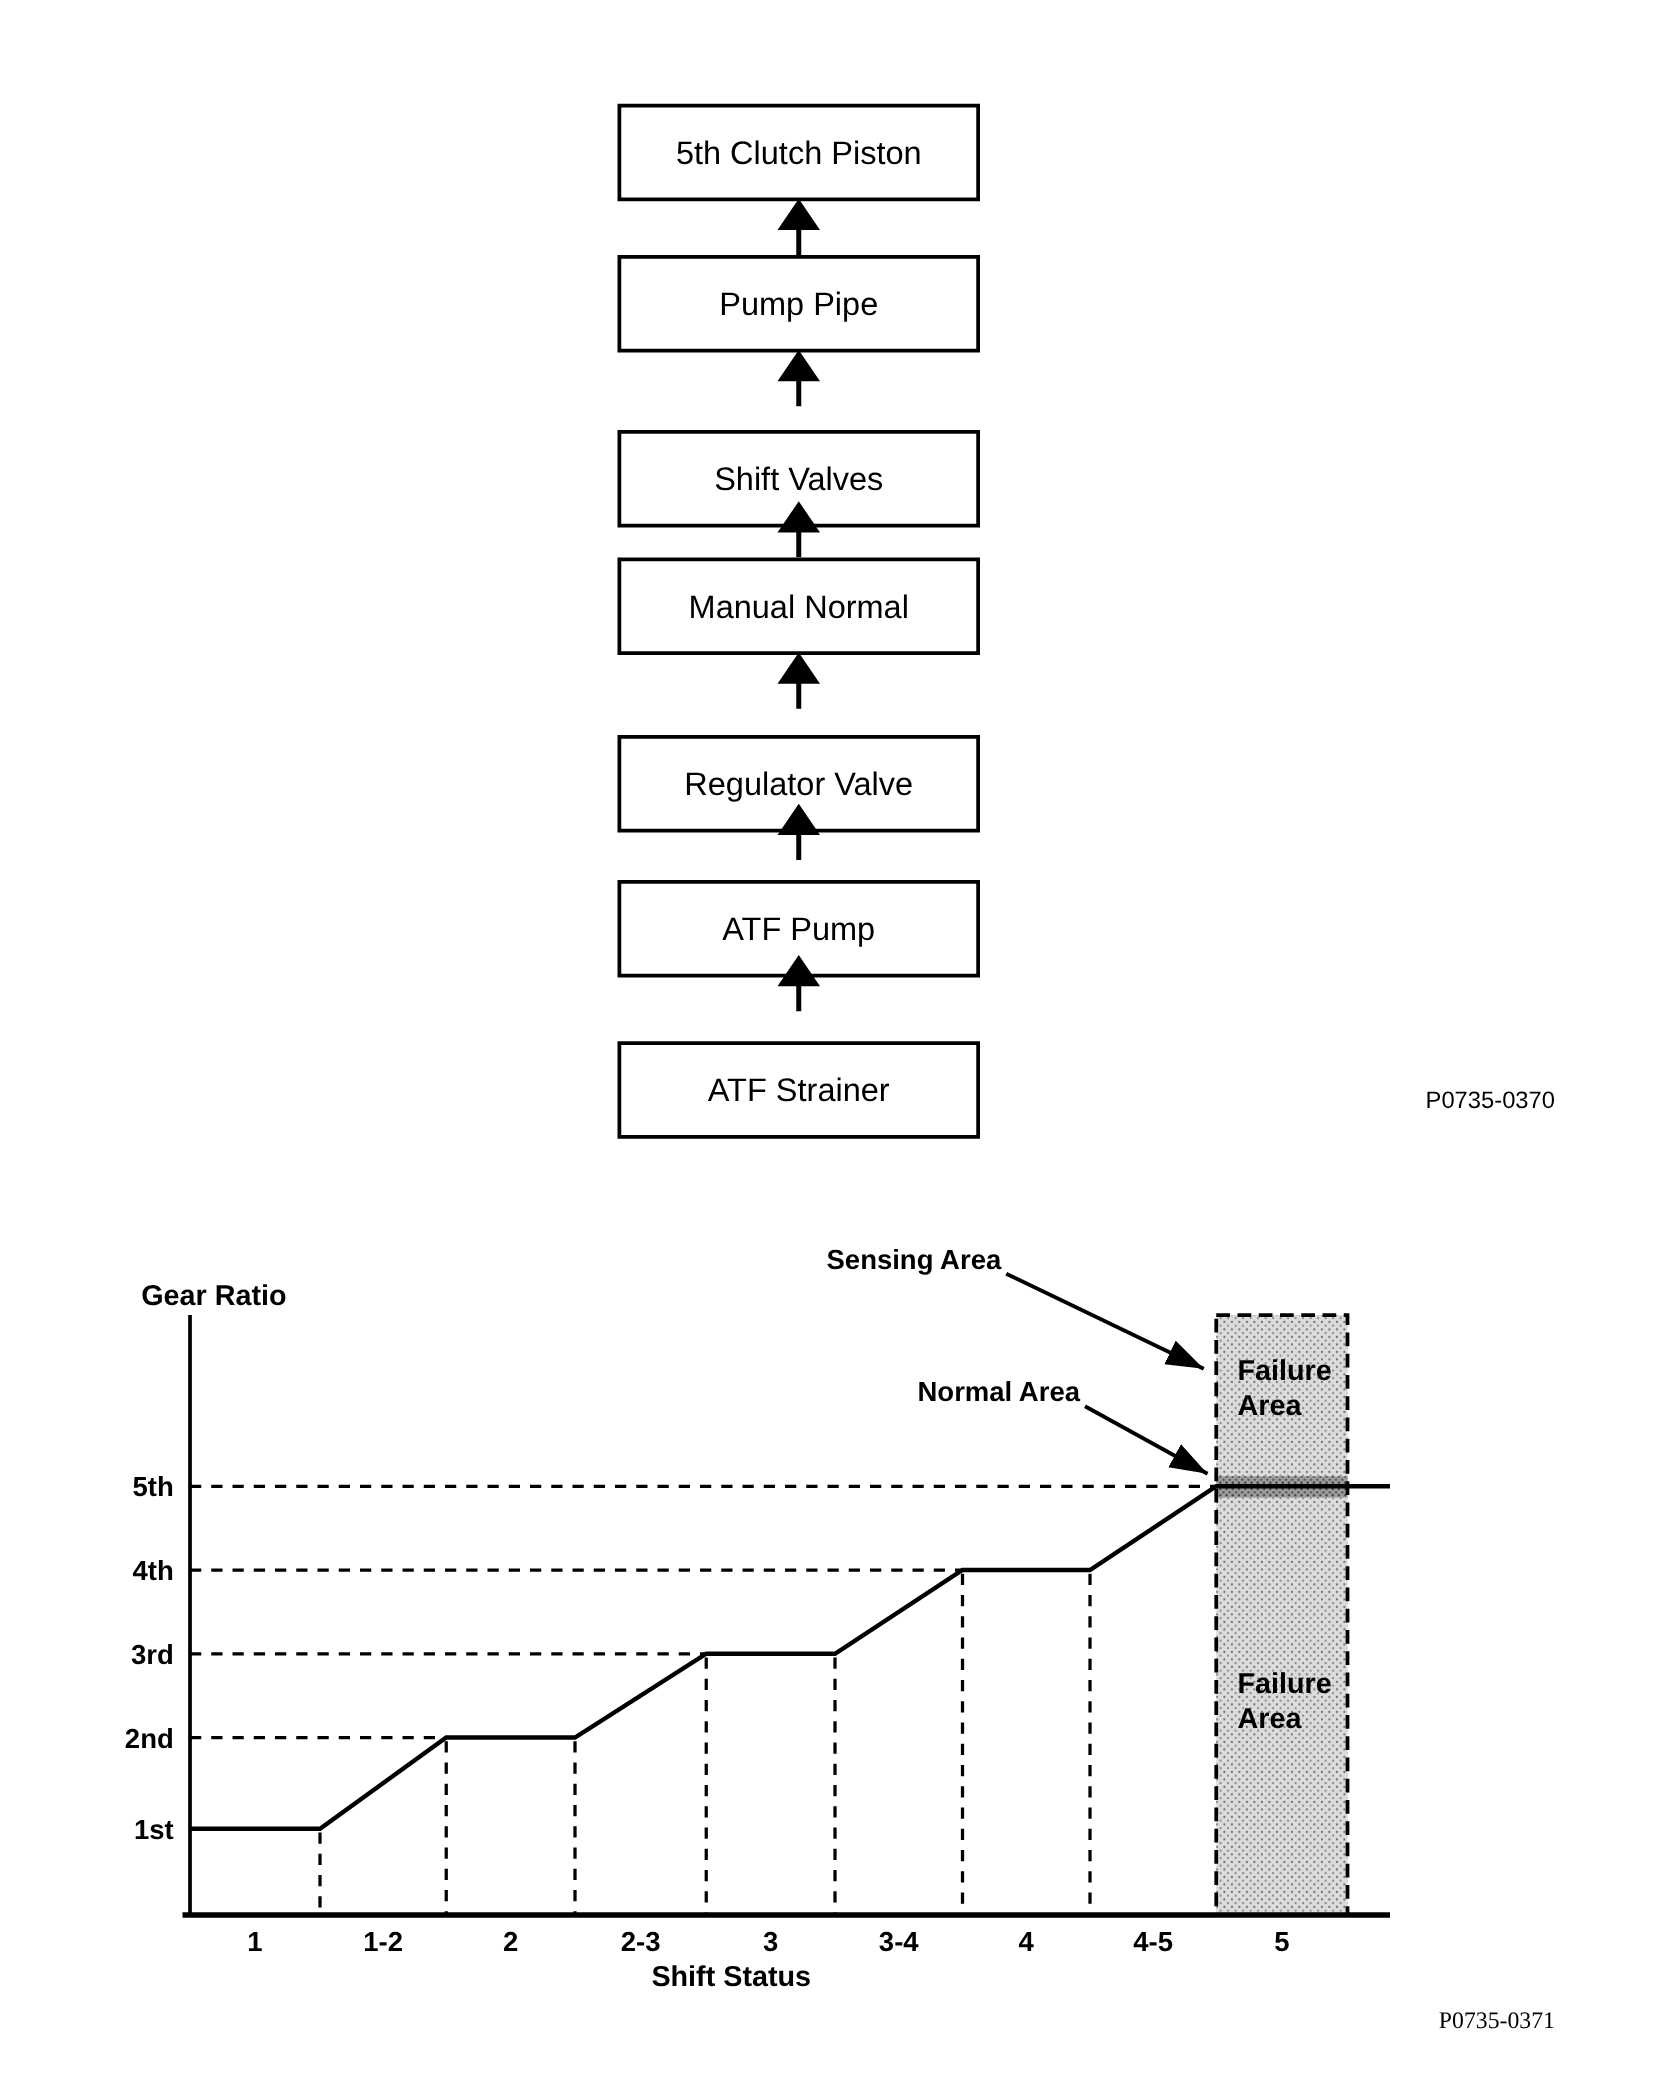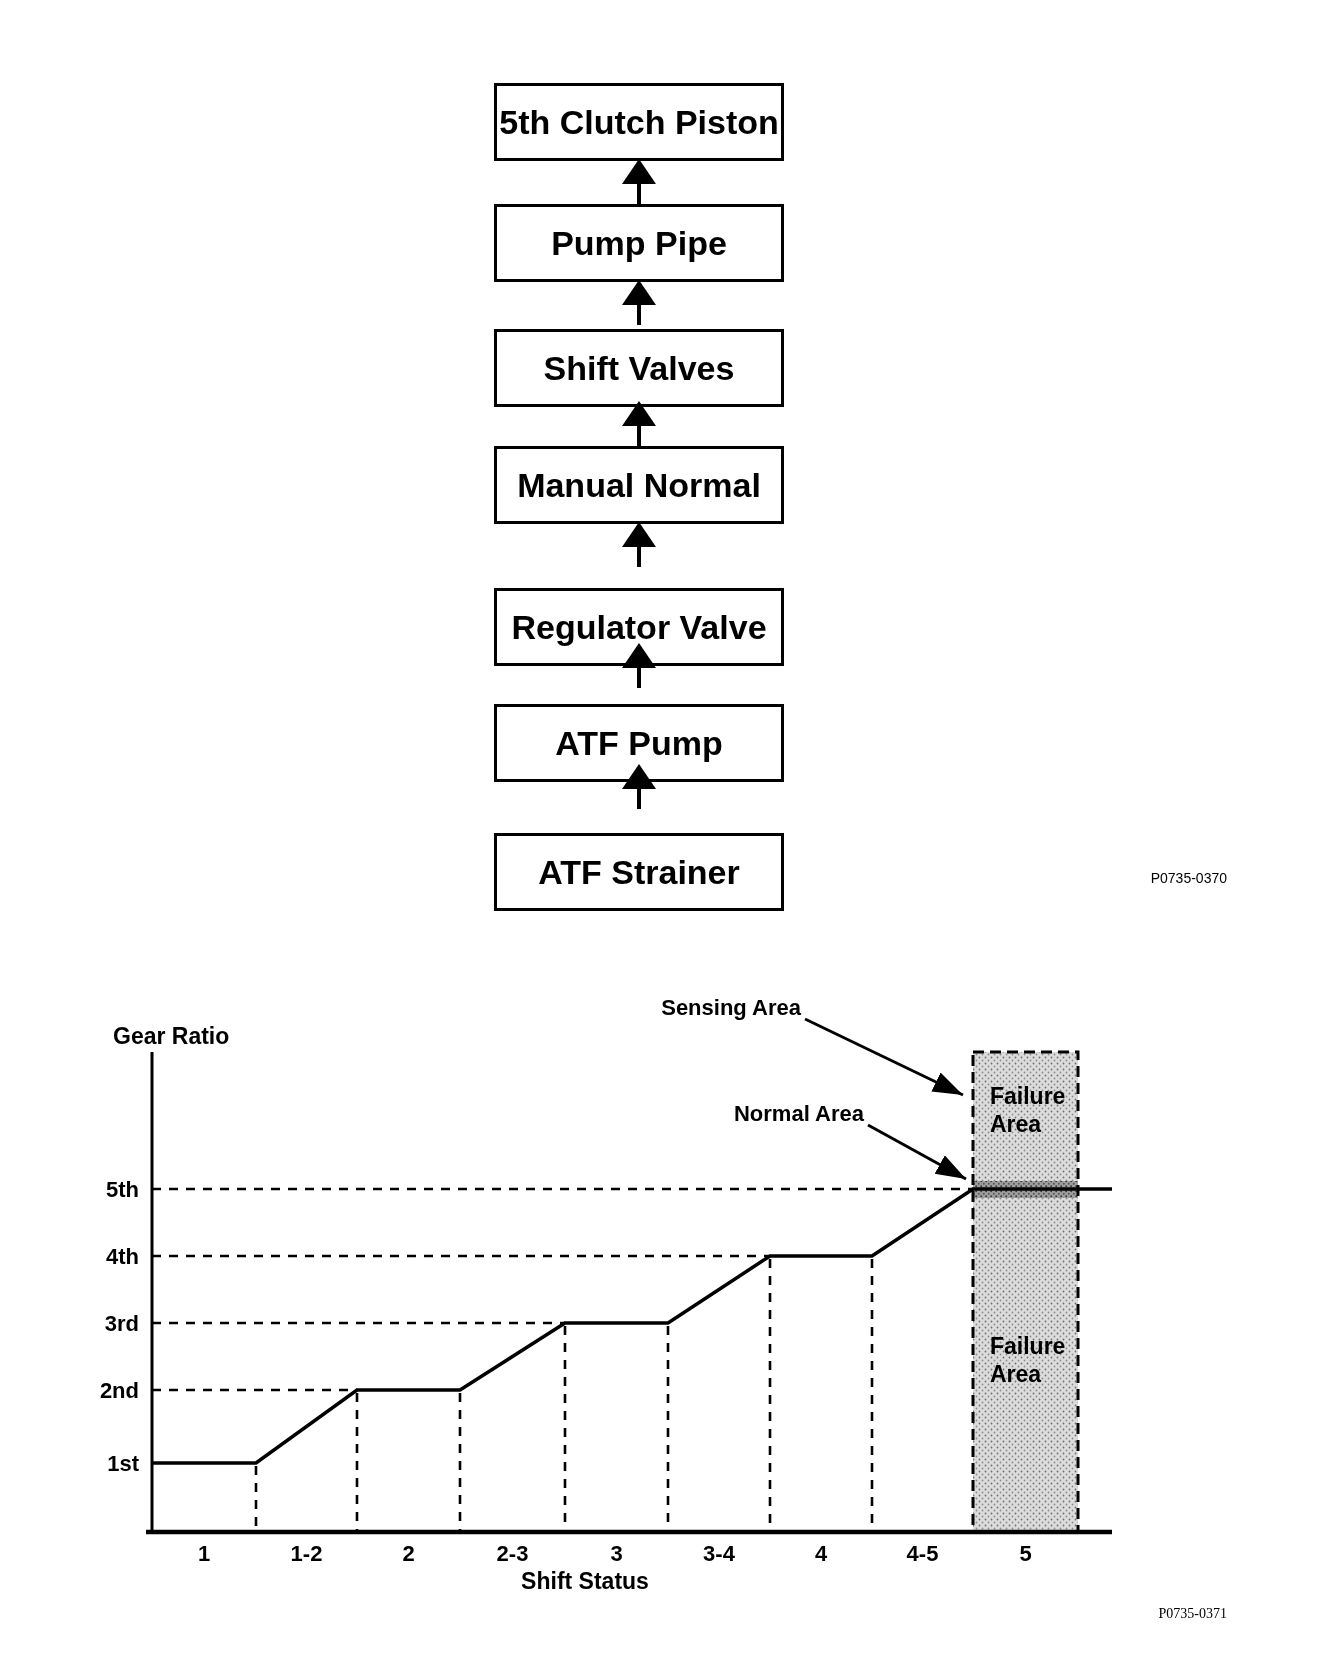--- a/index.html
+++ b/index.html
@@ -1,25 +1,25 @@
 <!DOCTYPE html>
 <html><head>
 <meta charset="utf-8">
 <style>
   html,body{margin:0;padding:0;background:#fff;}
   .page{position:relative;width:1344px;height:1658px;background:#fff;overflow:hidden;
         font-family:"Liberation Sans","DejaVu Sans",sans-serif;color:#000;}
   .fc-box{position:absolute;left:494px;width:290px;height:78px;border:3px solid #000;
           box-sizing:border-box;background:#fff;display:flex;align-items:center;justify-content:center;}
-  .fc-box span{font-size:34px;font-weight:bold;white-space:nowrap;}
+  .fc-box span{font-size:26px;font-weight:normal;white-space:nowrap;}
   .fc-arrow-head{position:absolute;left:622px;width:0;height:0;
           border-left:17px solid transparent;border-right:17px solid transparent;
           border-bottom:25px solid #000;}
   .fc-arrow-shaft{position:absolute;left:637px;width:4px;background:#000;}
-  .figcode{position:absolute;right:117px;font-size:14px;font-weight:normal;}
+  .figcode{position:absolute;right:100px;font-size:19px;font-weight:normal;}
   svg text{fill:#000;font-family:"Liberation Sans","DejaVu Sans",sans-serif;}
   text.gl{font-size:22px;font-weight:bold;}
   text.tk{font-size:22px;font-weight:bold;}
   text.axt{font-size:23px;font-weight:bold;}
   text.ann{font-size:22px;font-weight:bold;}
   text.fa{font-size:23px;font-weight:bold;}
   .chart-svg{position:absolute;left:0;top:0;}
 </style>
 </head>
 <body>
@@ -29,21 +29,21 @@
       <div class="fc-box" style="top: 83px;">
         <span>5th Clutch Piston</span>
       </div>
       <div class="fc-arrow-head" style="top: 159px;"></div>
       <div class="fc-arrow-shaft" style="top: 181px; height: 23px;"></div>
       <div class="fc-box" style="top: 204px;">
         <span>Pump Pipe</span>
       </div>
       <div class="fc-arrow-head" style="top: 280px;"></div>
       <div class="fc-arrow-shaft" style="top: 302px; height: 23px;"></div>
-      <div class="fc-box" style="top: 329px;">
+      <div class="fc-box" style="top: 344px;">
         <span>Shift Valves</span>
       </div>
       <div class="fc-arrow-head" style="top: 401px;"></div>
       <div class="fc-arrow-shaft" style="top: 423px; height: 23px;"></div>
       <div class="fc-box" style="top: 446px;">
         <span>Manual Normal</span>
       </div>
       <div class="fc-arrow-head" style="top: 522px;"></div>
       <div class="fc-arrow-shaft" style="top: 544px; height: 23px;"></div>
       <div class="fc-box" style="top: 588px;">

